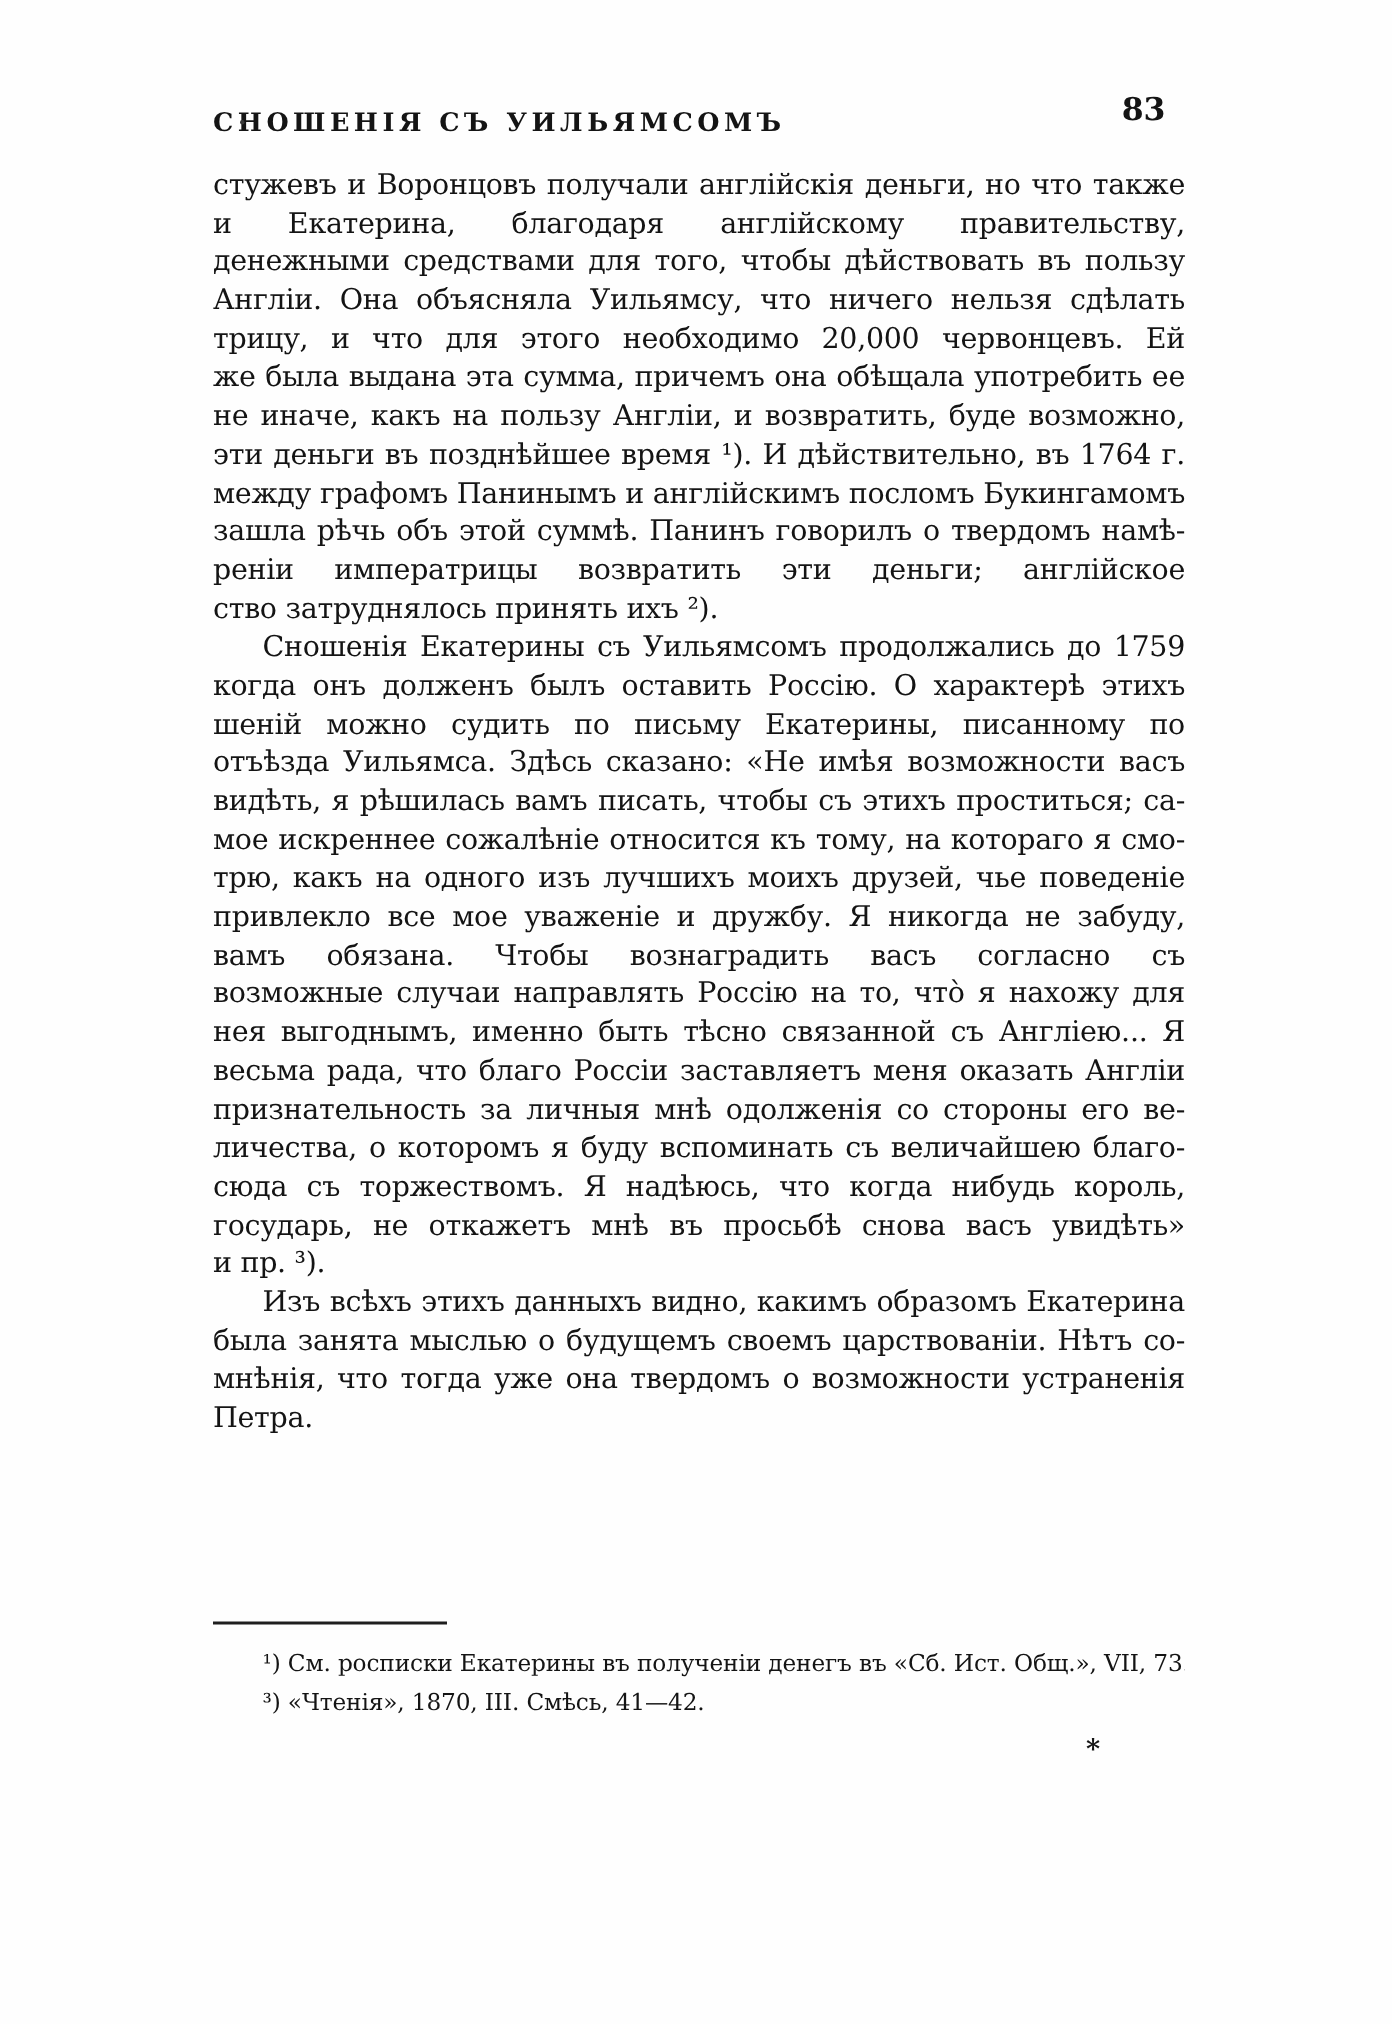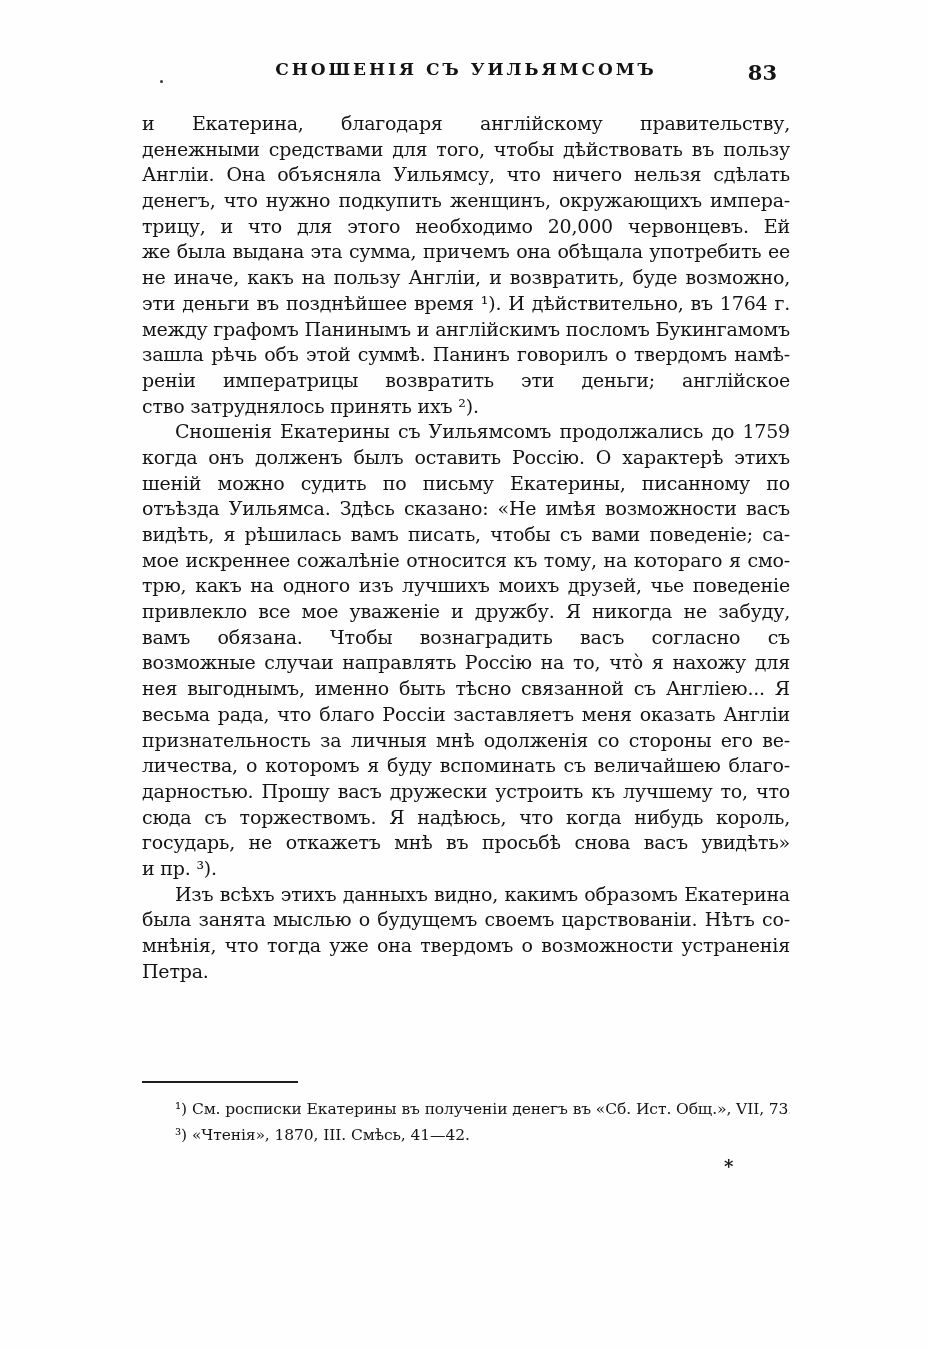--- a/index.html
+++ b/index.html
@@ -7,22 +7,22 @@
     position: relative;
     width: 928px;
     height: 1349px;
     background: #fefefe;
     font-family: "DejaVu Serif", "Liberation Serif", serif;
     color: #141414;
     overflow: hidden;
   }
   .running-header {
     position: absolute;
-    top: 59px; left: 142px; width: 648px;
-    text-align: center;
+    top: 72px; left: 142px; width: 648px;
+    text-align: left;
     font-weight: bold;
     font-size: 17px;
     letter-spacing: 3px;
     white-space: nowrap;
   }
   .page-number {
     position: absolute;
     top: 60px;
     right: 151px;
     font-weight: bold;
@@ -81,47 +81,46 @@
 
 <div class="page">
 
   <div class="running-header">СНОШЕНІЯ СЪ УИЛЬЯМСОМЪ</div>
 
   <div class="page-number">83</div>
 
   <div class="stray-dot"></div>
 
   <div class="body-text">
+      <div class="line">стужевъ и Воронцовъ получали англійскія деньги, но что также</div>
       <div class="line">и Екатерина, благодаря англійскому правительству, располагала</div>
       <div class="line">денежными средствами для того, чтобы дѣйствовать въ пользу</div>
       <div class="line">Англіи. Она объясняла Уильямсу, что ничего нельзя сдѣлать безъ</div>
-      <div class="line">денегъ, что нужно подкупить женщинъ, окружающихъ импера-</div>
       <div class="line">трицу, и что для этого необходимо 20,000 червонцевъ. Ей тотчасъ</div>
       <div class="line">же была выдана эта сумма, причемъ она обѣщала употребить ее</div>
       <div class="line">не иначе, какъ на пользу Англіи, и возвратить, буде возможно,</div>
       <div class="line">эти деньги въ позднѣйшее время ¹). И дѣйствительно, въ 1764 г.</div>
       <div class="line">между графомъ Панинымъ и англійскимъ посломъ Букингамомъ</div>
       <div class="line">зашла рѣчь объ этой суммѣ. Панинъ говорилъ о твердомъ намѣ-</div>
       <div class="line">реніи императрицы возвратить эти деньги; англійское правитель-</div>
       <div class="line para-end">ство затруднялось принять ихъ ²).</div>
       <div class="line para-start">Сношенія Екатерины съ Уильямсомъ продолжались до 1759 г.,</div>
       <div class="line">когда онъ долженъ былъ оставить Россію. О характерѣ этихъ сно-</div>
       <div class="line">шеній можно судить по письму Екатерины, писанному по случаю</div>
       <div class="line">отъѣзда Уильямса. Здѣсь сказано: «Не имѣя возможности васъ</div>
-      <div class="line">видѣть, я рѣшилась вамъ писать, чтобы съ вами поведеніе; са-</div>
+      <div class="line">видѣть, я рѣшилась вамъ писать, чтобы съ этихъ проститься; са-</div>
       <div class="line">мое искреннее сожалѣніе относится къ тому, на котораго я смо-</div>
       <div class="line">трю, какъ на одного изъ лучшихъ моихъ друзей, чье поведеніе</div>
       <div class="line">привлекло все мое уваженіе и дружбу. Я никогда не забуду, чѣмъ</div>
       <div class="line">вамъ обязана. Чтобы вознаградить васъ согласно съ благородствомъ</div>
       <div class="line">возможные случаи направлять Россію на то, чтò я нахожу для</div>
       <div class="line">нея выгоднымъ, именно быть тѣсно связанной съ Англіею... Я</div>
       <div class="line">весьма рада, что благо Россіи заставляетъ меня оказать Англіи</div>
       <div class="line">признательность за личныя мнѣ одолженія со стороны его ве-</div>
       <div class="line">личества, о которомъ я буду вспоминать съ величайшею благо-</div>
-      <div class="line">дарностью. Прошу васъ дружески устроить къ лучшему то, что</div>
       <div class="line">сюда съ торжествомъ. Я надѣюсь, что когда нибудь король, вашъ</div>
       <div class="line">государь, не откажетъ мнѣ въ просьбѣ снова васъ увидѣть»</div>
       <div class="line para-end">и пр. ³).</div>
       <div class="line para-start">Изъ всѣхъ этихъ данныхъ видно, какимъ образомъ Екатерина</div>
       <div class="line">была занята мыслью о будущемъ своемъ царствованіи. Нѣтъ со-</div>
       <div class="line">мнѣнія, что тогда уже она твердомъ о возможности устраненія</div>
       <div class="line para-end">Петра.</div>
     </div>
 
   <div class="footnote-rule"></div>

